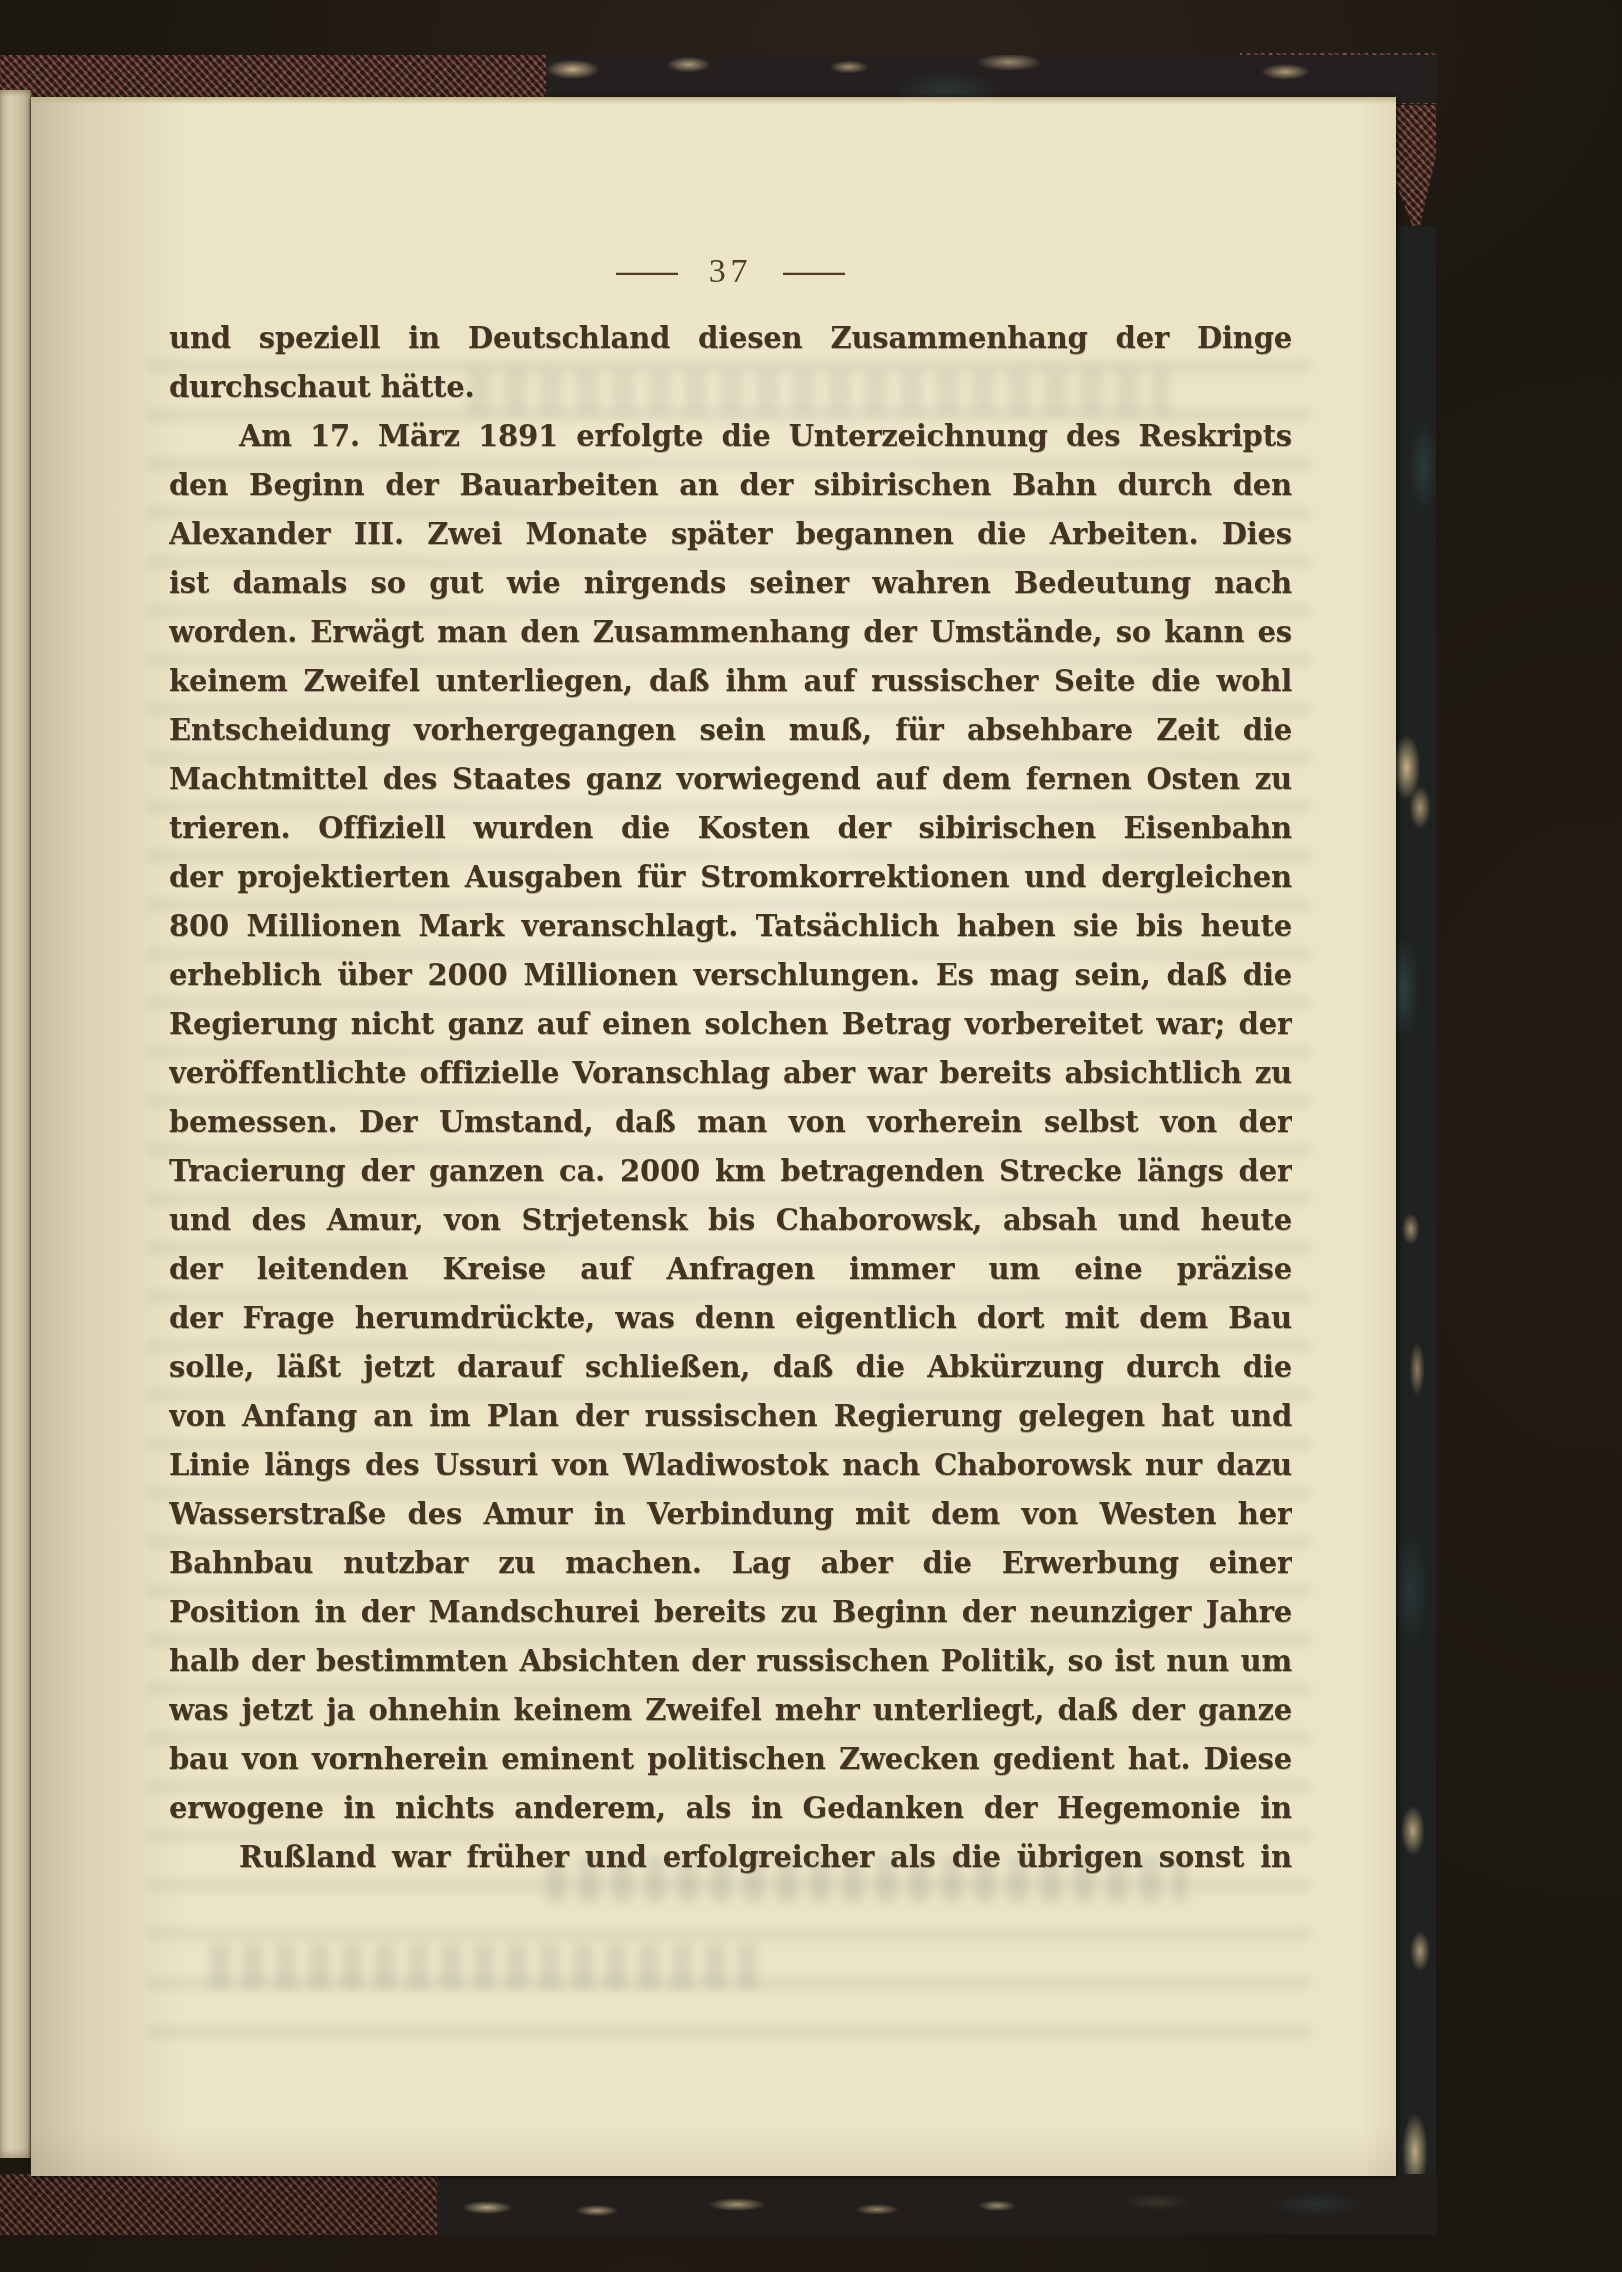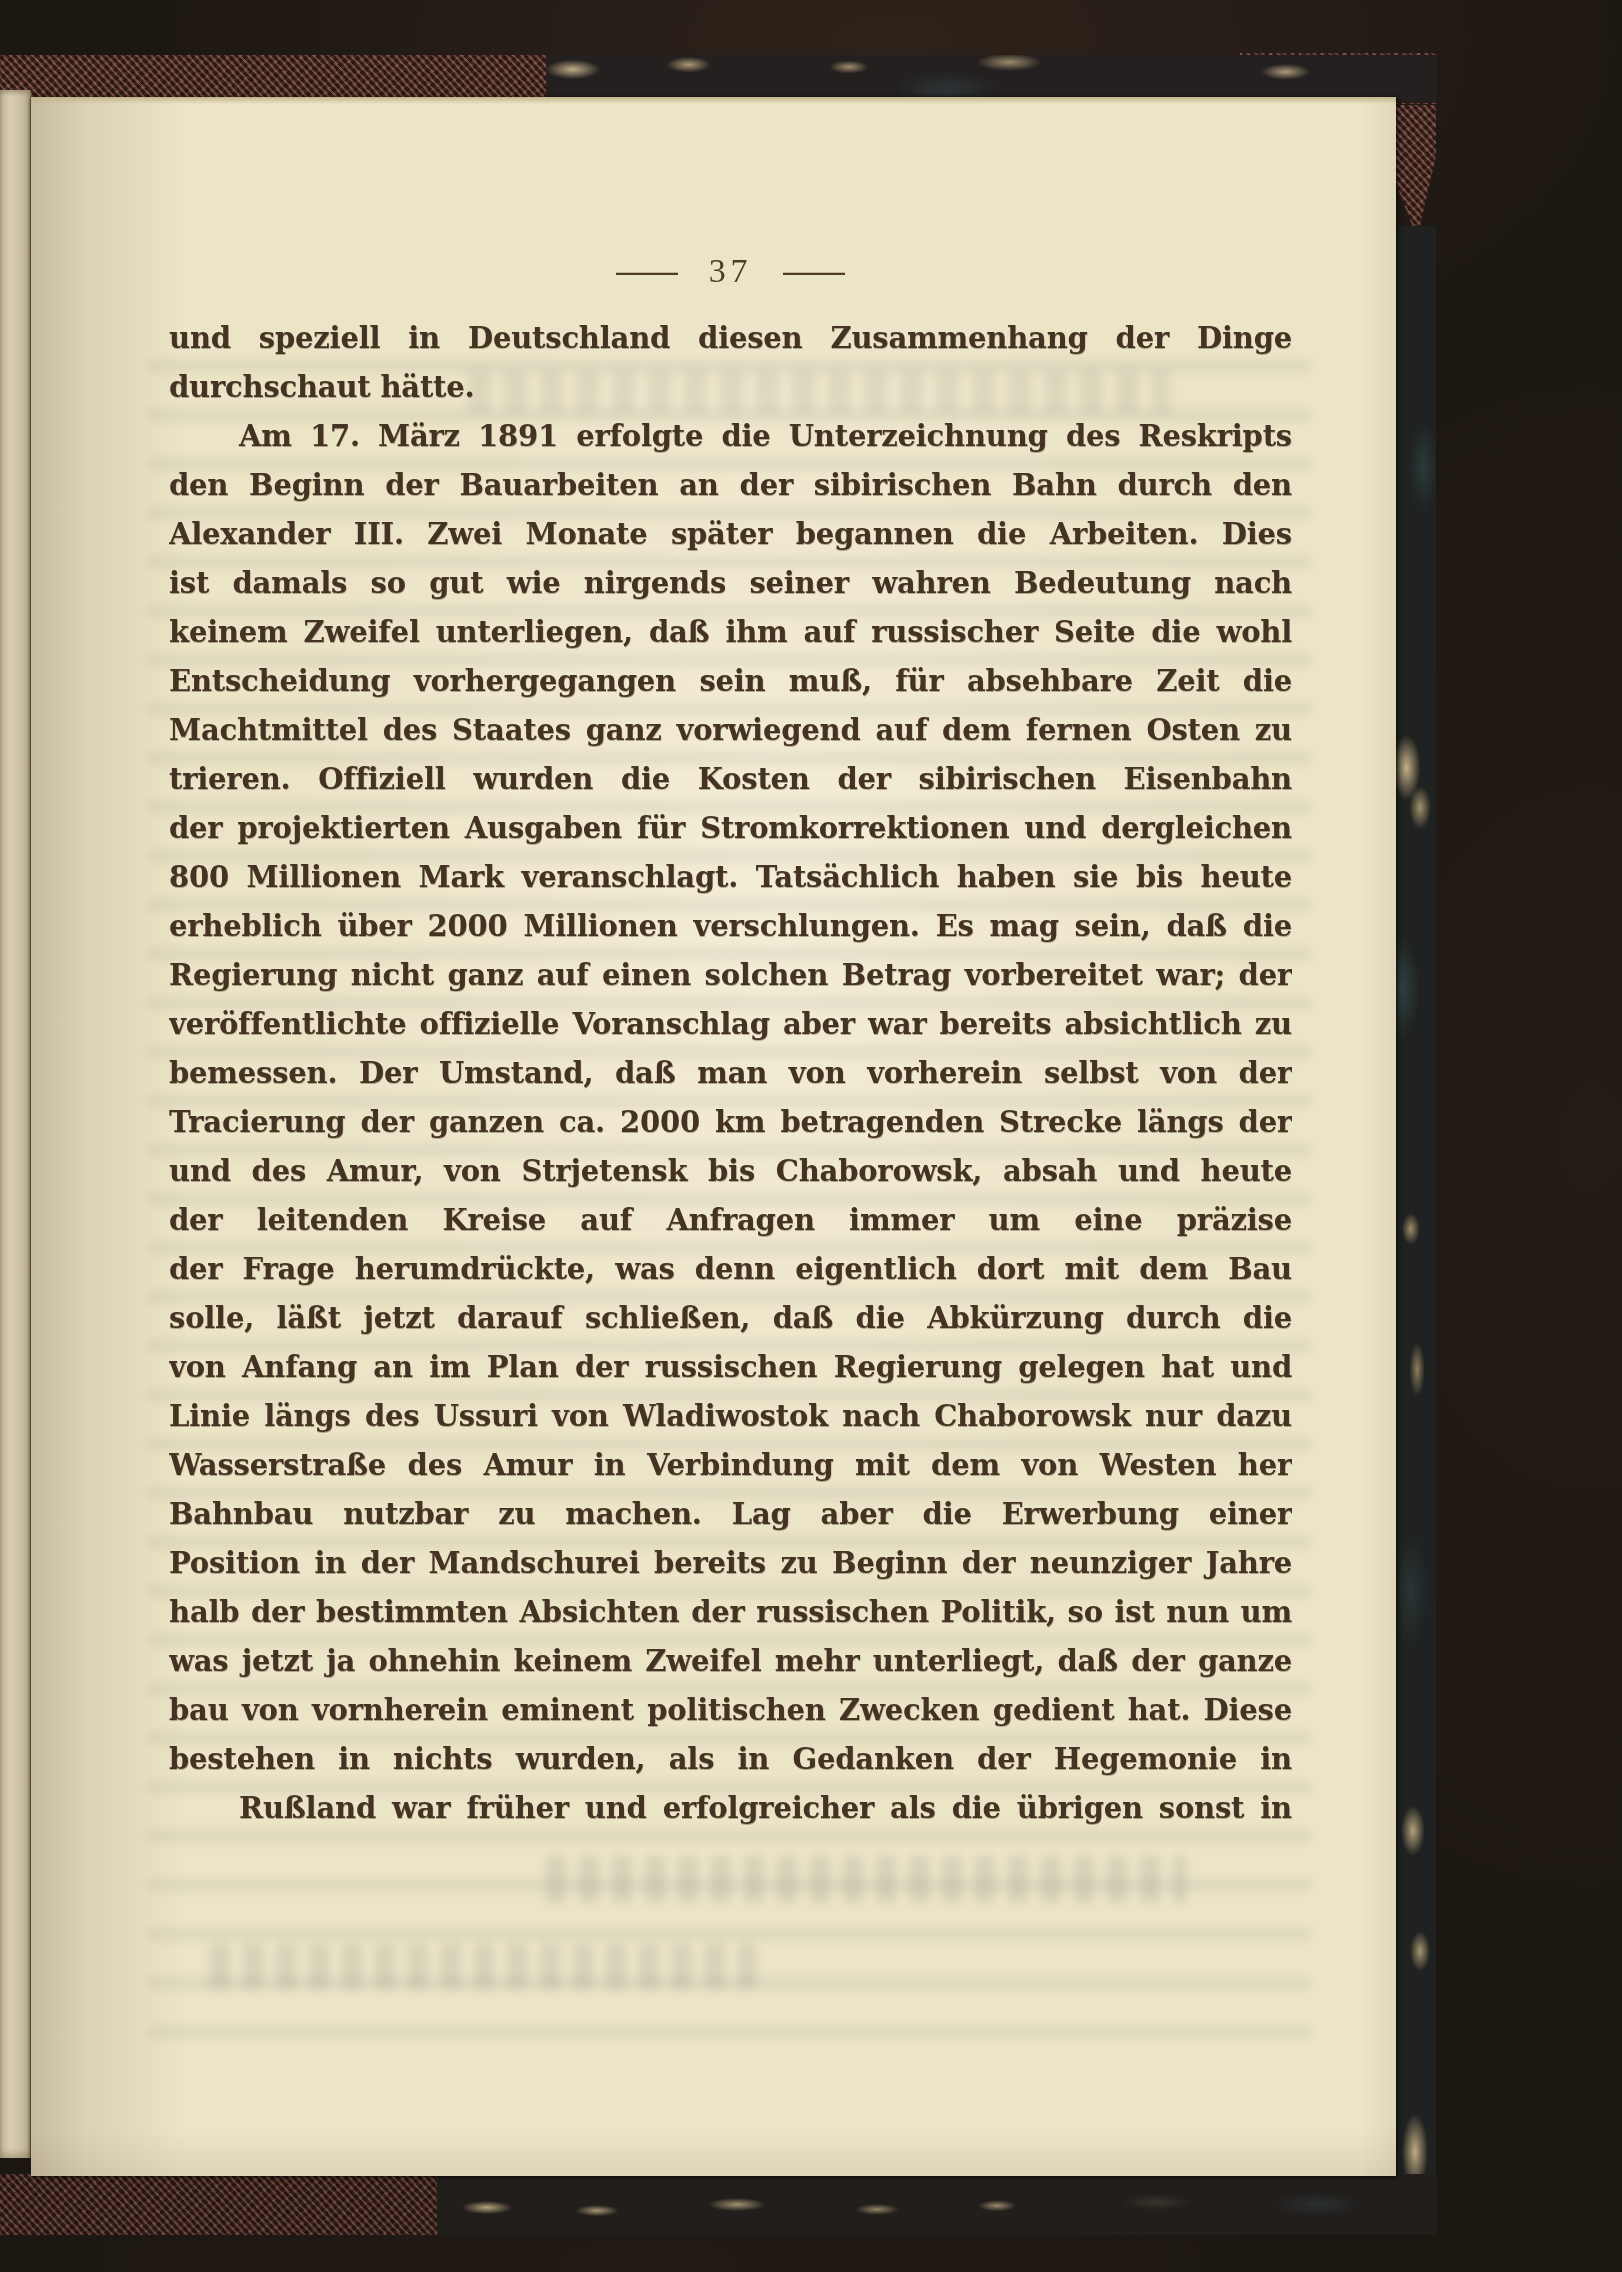--- a/index.html
+++ b/index.html
@@ -146,20 +146,21 @@
       <span class="dash">—</span>
     </div>
 
     <div class="text-block">
         <div class="text-line">und speziell in Deutschland diesen Zusammenhang der Dinge rechtzeitig</div>
         <div class="text-line pend">durchschaut hätte.</div>
         <div class="text-line indent">Am 17. März 1891 erfolgte die Unterzeichnung des Reskripts über</div>
         <div class="text-line">den Beginn der Bauarbeiten an der sibirischen Bahn durch den Kaiser</div>
         <div class="text-line">Alexander III. Zwei Monate später begannen die Arbeiten. Dies Ereignis</div>
         <div class="text-line">ist damals so gut wie nirgends seiner wahren Bedeutung nach gewürdigt</div>
+        <div class="text-line">worden. Erwägt man den Zusammenhang der Umstände, so kann es</div>
         <div class="text-line">keinem Zweifel unterliegen, daß ihm auf russischer Seite die wohl erwogene</div>
         <div class="text-line">Entscheidung vorhergegangen sein muß, für absehbare Zeit die Kräfte und</div>
         <div class="text-line">Machtmittel des Staates ganz vorwiegend auf dem fernen Osten zu konzen-</div>
         <div class="text-line">trieren. Offiziell wurden die Kosten der sibirischen Eisenbahn anfangs inkl.</div>
         <div class="text-line">der projektierten Ausgaben für Stromkorrektionen und dergleichen auf rund</div>
         <div class="text-line">800 Millionen Mark veranschlagt. Tatsächlich haben sie bis heute bereits</div>
         <div class="text-line">erheblich über 2000 Millionen verschlungen. Es mag sein, daß die russische</div>
         <div class="text-line">Regierung nicht ganz auf einen solchen Betrag vorbereitet war; der seinerzeit</div>
         <div class="text-line">veröffentlichte offizielle Voranschlag aber war bereits absichtlich zu niedrig</div>
         <div class="text-line">bemessen. Der Umstand, daß man von vorherein selbst von der bloßen</div>
@@ -169,20 +170,20 @@
         <div class="text-line">der Frage herumdrückte, was denn eigentlich dort mit dem Bau geschehen</div>
         <div class="text-line">solle, läßt jetzt darauf schließen, daß die Abkürzung durch die Mandschurei</div>
         <div class="text-line">von Anfang an im Plan der russischen Regierung gelegen hat und daß die</div>
         <div class="text-line">Linie längs des Ussuri von Wladiwostok nach Chaborowsk nur dazu bestimmt</div>
         <div class="text-line">Wasserstraße des Amur in Verbindung mit dem von Westen her vorrückenden</div>
         <div class="text-line">Bahnbau nutzbar zu machen. Lag aber die Erwerbung einer herrschenden</div>
         <div class="text-line">Position in der Mandschurei bereits zu Beginn der neunziger Jahre inner-</div>
         <div class="text-line">halb der bestimmten Absichten der russischen Politik, so ist nun um so klarer,</div>
         <div class="text-line">was jetzt ja ohnehin keinem Zweifel mehr unterliegt, daß der ganze Bahn-</div>
         <div class="text-line">bau von vornherein eminent politischen Zwecken gedient hat. Diese Ziele</div>
-        <div class="text-line">bestehen in nichts wurden, als in Gedanken der Hegemonie in</div>
+        <div class="text-line">erwogene in nichts anderem, als in Gedanken der Hegemonie in</div>
         <div class="text-line indent">Rußland war früher und erfolgreicher als die übrigen sonst in</div>
       </div>
 
   </div>
 
 </div>
 
 
 </body></html>

